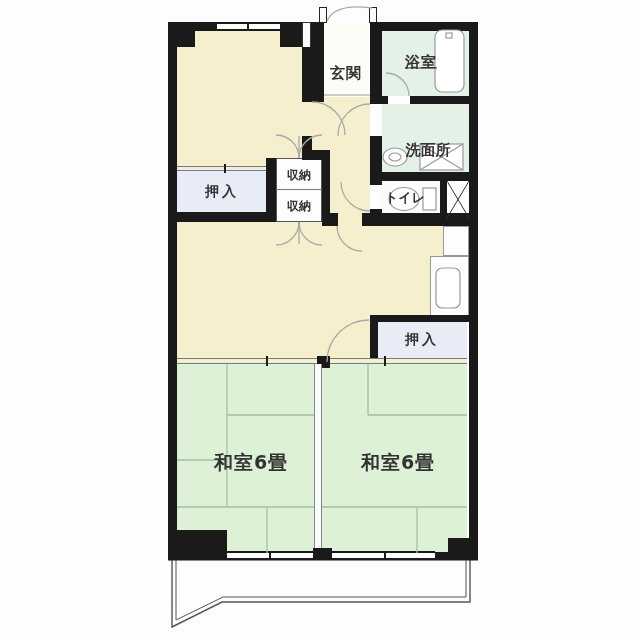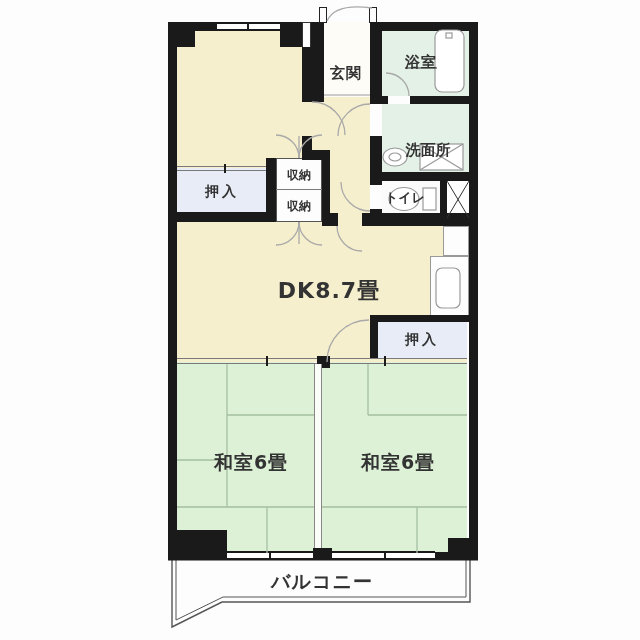--- a/index.html
+++ b/index.html
@@ -137,19 +137,17 @@
     </g>
   </svg>
 
   <div class="lbl" style="left:346px;top:73px;font-size:15px;">玄関</div>
   <div class="lbl" style="left:421px;top:62px;font-size:15px;text-decoration:underline;">浴室</div>
   <div class="lbl" style="left:428px;top:150px;font-size:15px;letter-spacing:0;">洗面所</div>
   <div class="lbl" style="left:405px;top:197px;font-size:13px;letter-spacing:0;">トイレ</div>
   <div class="lbl" style="left:222px;top:191px;font-size:14px;letter-spacing:3px;">押入</div>
   <div class="lbl" style="left:299px;top:175px;font-size:12px;letter-spacing:0;">収納</div>
   <div class="lbl" style="left:299px;top:206px;font-size:12px;letter-spacing:0;">収納</div>
-  <div class="lbl" style="left:329px;top:291px;font-size:22px;">DK8.7畳</div>
   <div class="lbl" style="left:422px;top:339px;font-size:14px;letter-spacing:3px;">押入</div>
   <div class="lbl" style="left:251px;top:462px;font-size:19px;">和室6畳</div>
   <div class="lbl" style="left:398px;top:462px;font-size:19px;">和室6畳</div>
-  <div class="lbl" style="left:322px;top:581px;font-size:19px;">バルコニー</div>
 
 </div>
 
 </body></html>

